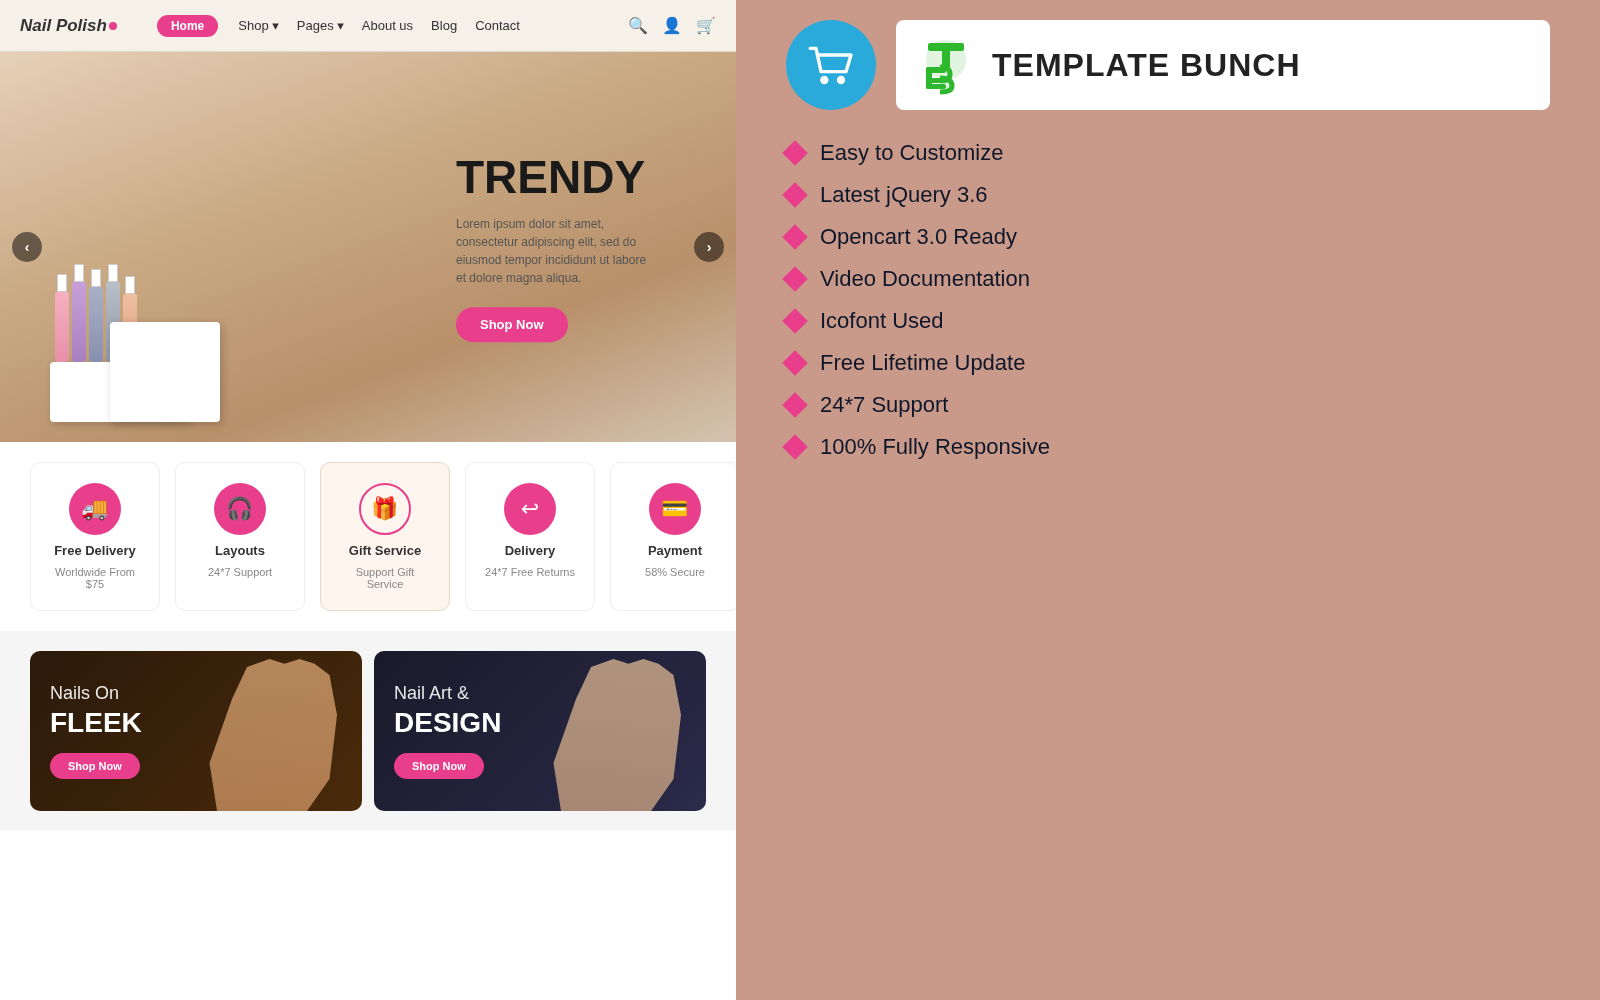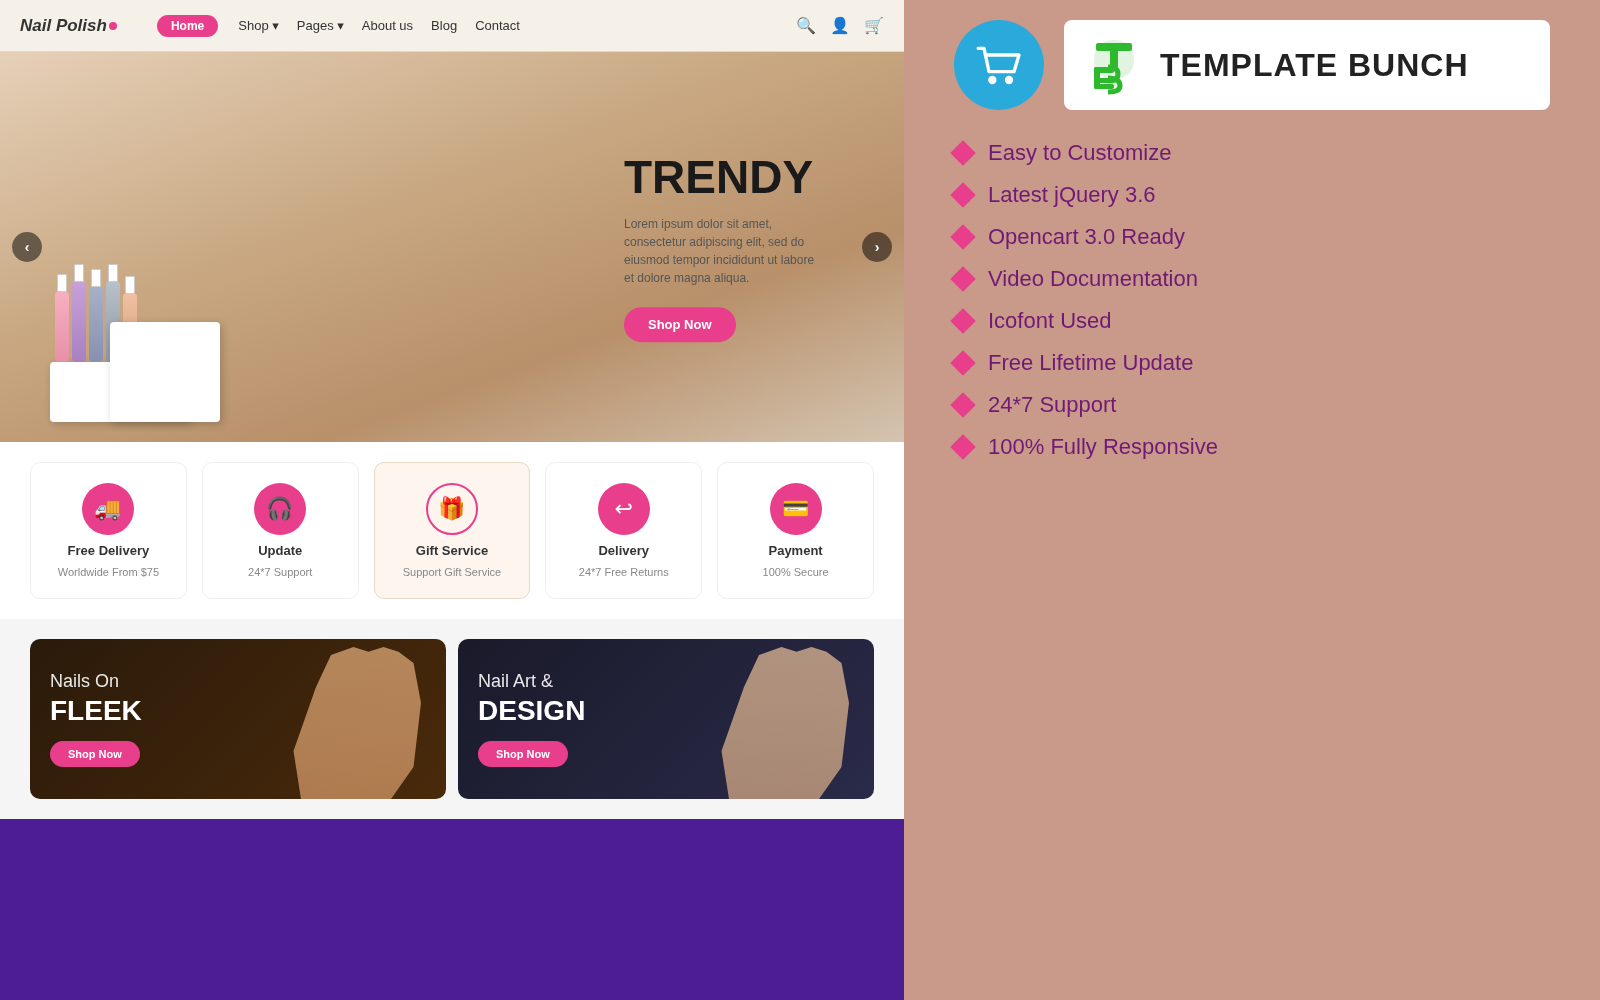--- a/index.html
+++ b/index.html
@@ -7,23 +7,23 @@
       width: 1600px;
       height: 1000px;
       overflow: hidden;
       font-family: Arial, sans-serif;
       background: #c9998a;
       display: flex;
     }
 
     
     .left-panel {
-      width: 904px;
+      width: 736px;
       height: 1000px;
-      background: #4c1d95;
+      background: #ffffff;
       flex-shrink: 0;
       position: relative;
       overflow: hidden;
     }
 
     
     .navbar {
       background: #f5f0e8;
       height: 52px;
       display: flex;
@@ -336,21 +336,21 @@
     }
     .diamond-icon {
       width: 18px;
       height: 18px;
       background: #e83e8c;
       transform: rotate(45deg);
       flex-shrink: 0;
     }
     .feature-text {
       font-size: 22px;
-      color: #701a75;
+      color: #0f172a;
       font-weight: 500;
     }
 
     
     .hero-visual {
       position: absolute;
       left: 50px;
       bottom: 20px;
       display: flex;
       align-items: flex-end;
@@ -473,37 +473,37 @@
   </div>
 
   <div class="features-strip">
     <div class="feature-card">
       <div class="feature-icon-circle">🚚</div>
       <div class="feature-title">Free Delivery</div>
       <div class="feature-subtitle">Worldwide From $75</div>
     </div>
     <div class="feature-card">
       <div class="feature-icon-circle">🎧</div>
-      <div class="feature-title">Update</div>
+      <div class="feature-title">Layouts</div>
       <div class="feature-subtitle">24*7 Support</div>
     </div>
     <div class="feature-card highlighted">
       <div class="feature-icon-circle" style="background:transparent; border:2px solid #e83e8c; color:#e83e8c;">🎁</div>
       <div class="feature-title">Gift Service</div>
       <div class="feature-subtitle">Support Gift Service</div>
     </div>
     <div class="feature-card">
       <div class="feature-icon-circle">↩</div>
       <div class="feature-title">Delivery</div>
       <div class="feature-subtitle">24*7 Free Returns</div>
     </div>
     <div class="feature-card">
       <div class="feature-icon-circle">💳</div>
       <div class="feature-title">Payment</div>
-      <div class="feature-subtitle">100% Secure</div>
+      <div class="feature-subtitle">58% Secure</div>
     </div>
   </div>
 
   <div class="promo-section">
     <div class="promo-card promo-card-1">
       <div class="nail-hand-1"></div>
       <div class="promo-text">
         <div class="promo-subtitle">Nails On</div>
         <div class="promo-title">FLEEK</div>
         <button class="promo-btn">Shop Now</button>

